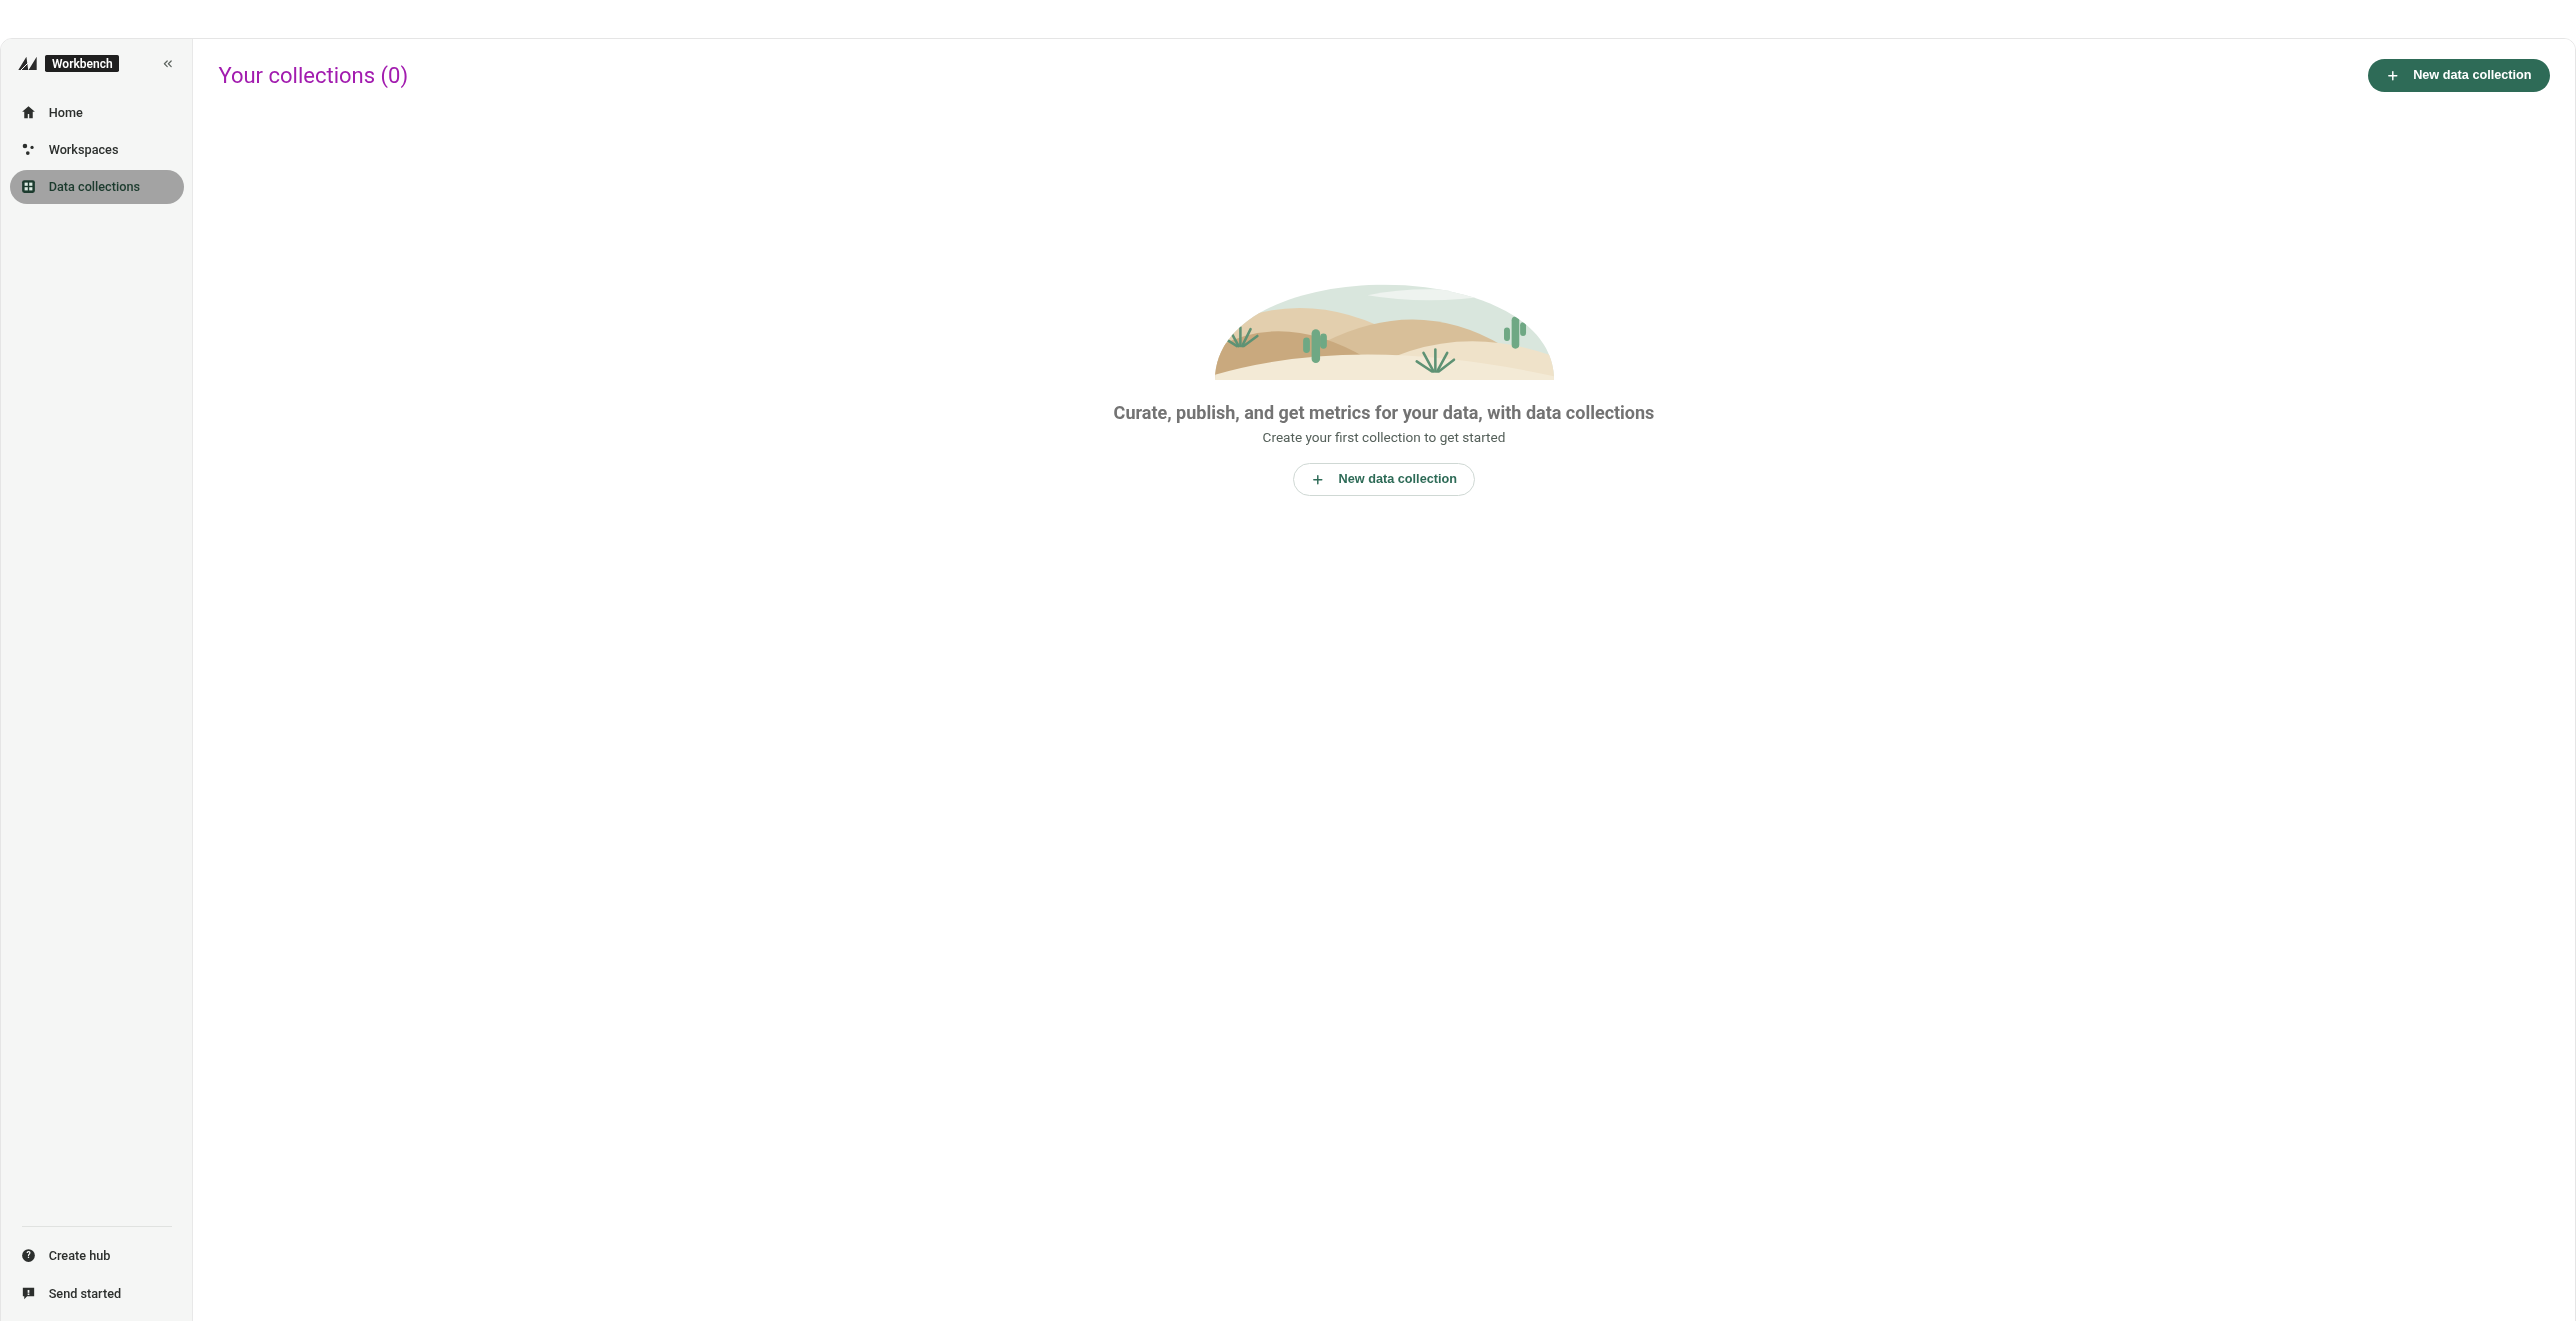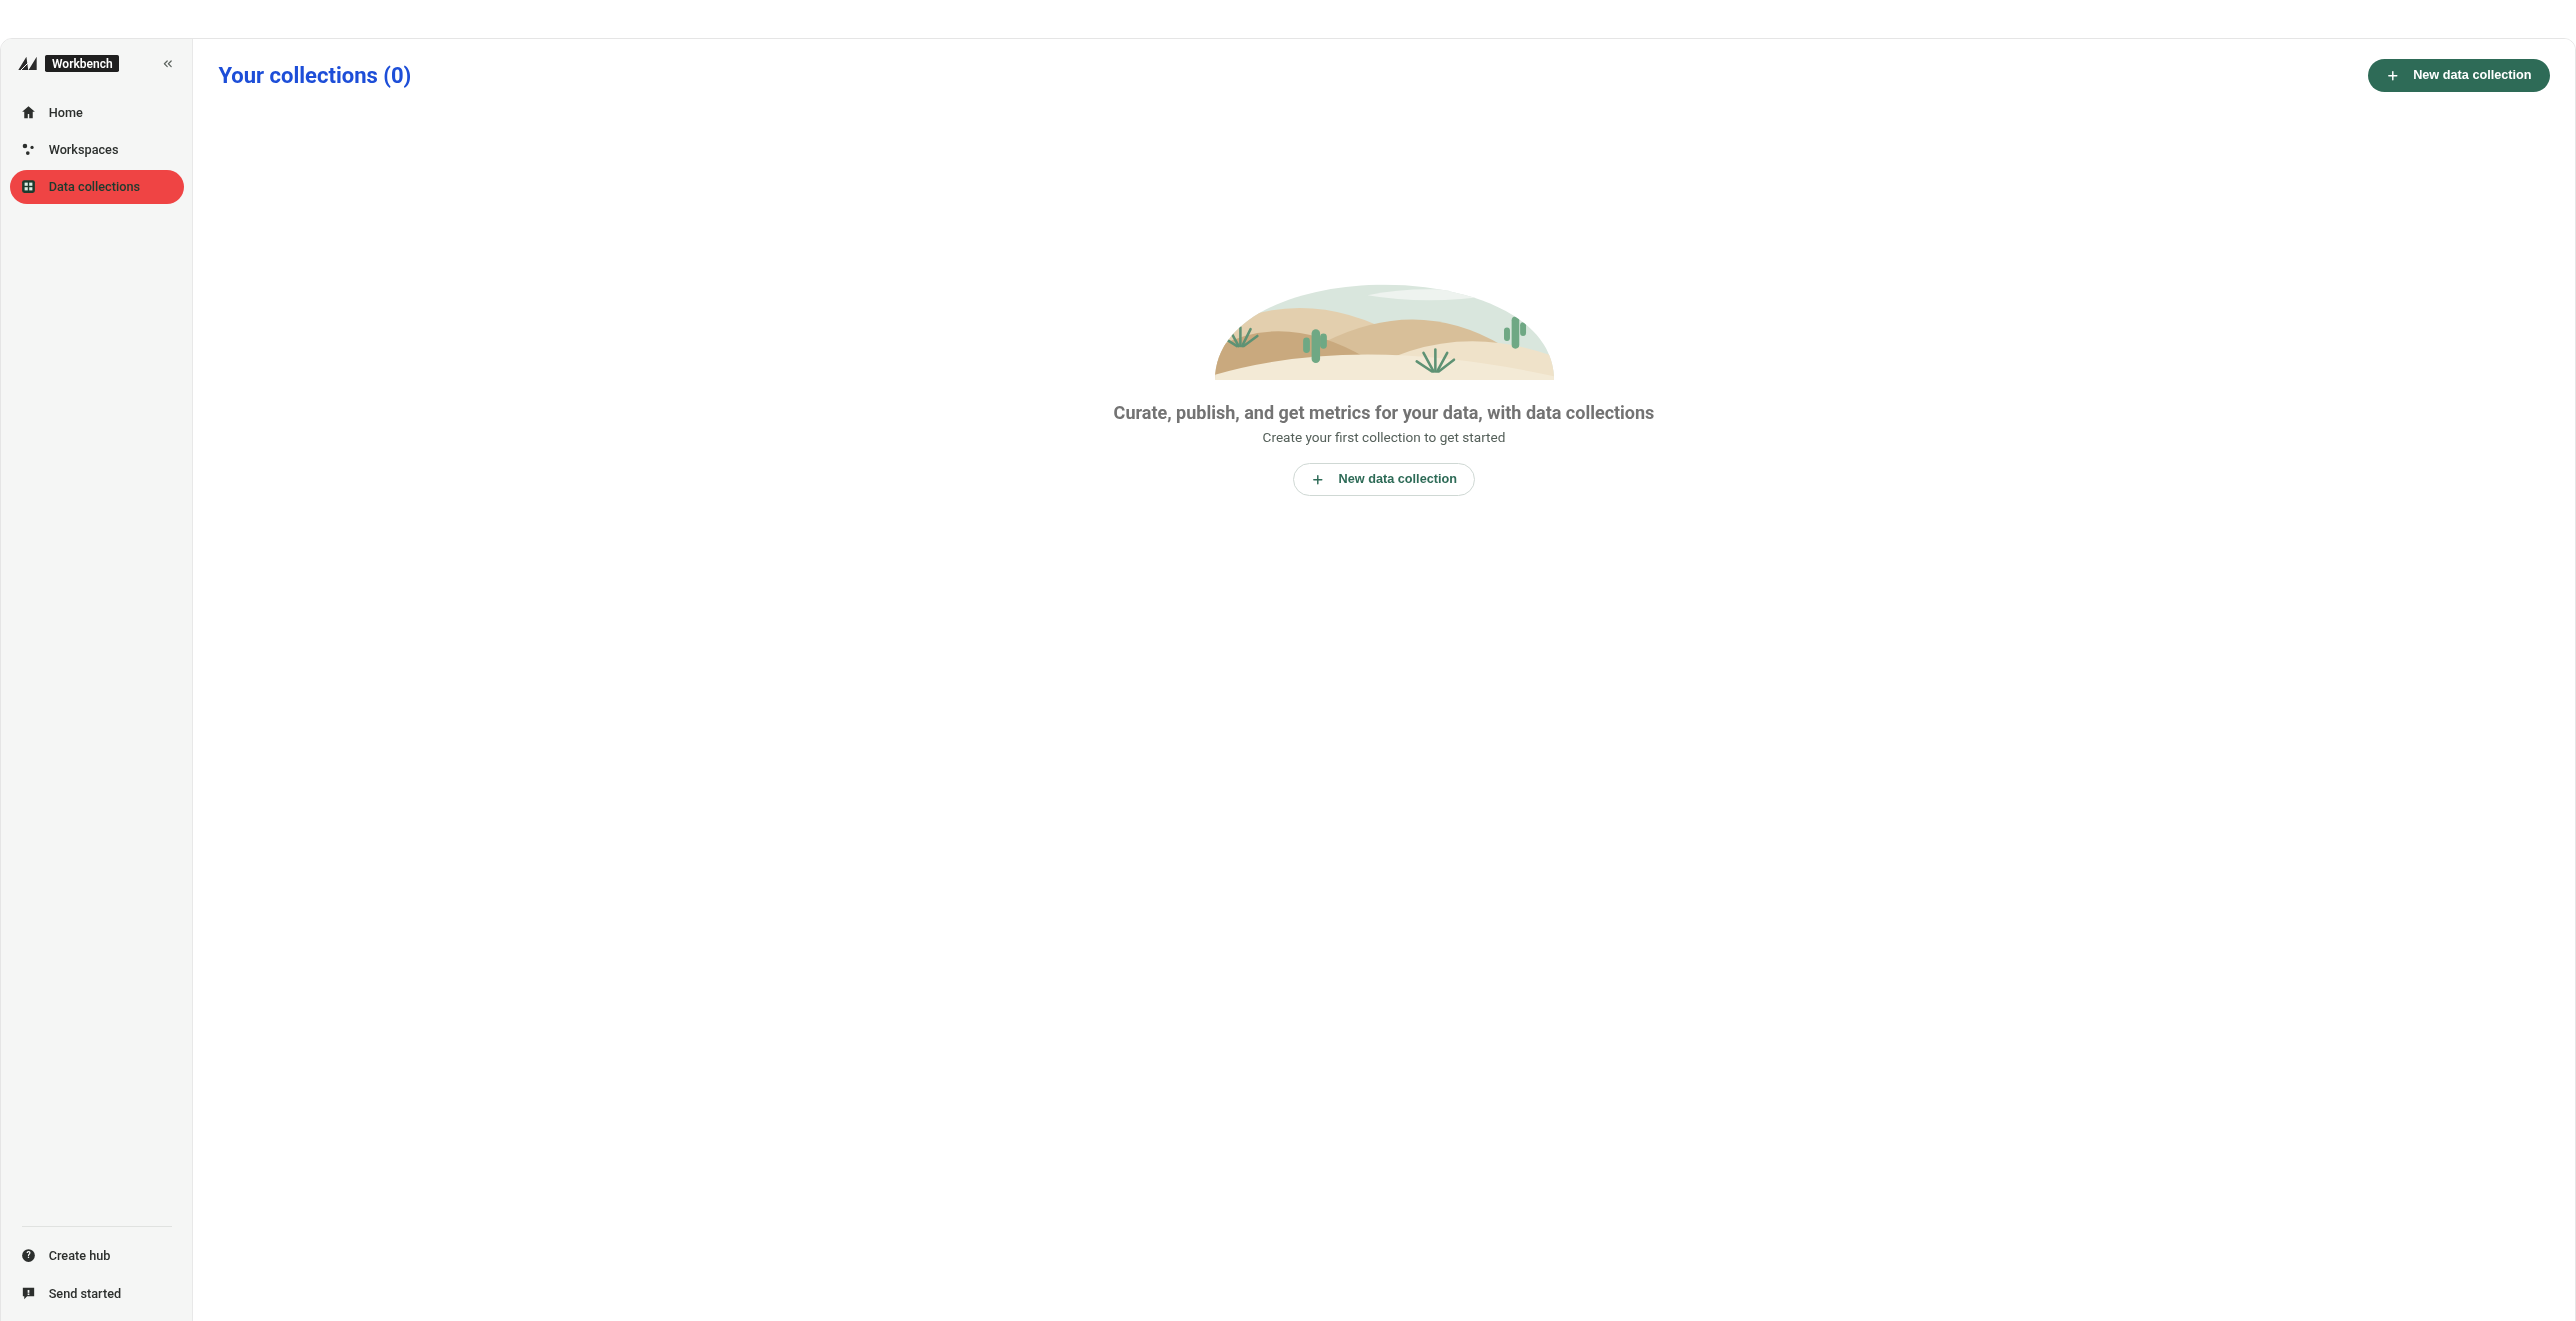--- a/index.html
+++ b/index.html
@@ -60,21 +60,21 @@
     display:flex;align-items:center;gap:12px;
     padding: 8.5px 10.2px;
     border-radius: 17px;
     color:#2c2f2d;
     font-size:12.7px;
     font-weight:500;
     cursor:pointer;
   }
   .nav-item .icon { width:17px;height:17px;display:flex;align-items:center;justify-content:center;color:#2c2f2d;}
   .nav-item.active{
-    background:#ef4444;
+    background:#a3a3a3;
     color:#1c3b2e;
     text-align:right;
   }
   .nav-item.active .icon{color:#1c3b2e;}
   .sidebar-bottom{
     margin-top:auto;
     padding: 0 8.5px 12px 8.5px;
     display:flex;flex-direction:column;gap:3.4px;
   }
   .sidebar-divider{
@@ -96,21 +96,21 @@
   .main{
     flex:1;
     display:flex;flex-direction:column;
     background:#fff;
   }
   .main-header{
     display:flex;align-items:center;justify-content:space-between;
     padding: 20.4px 25.4px 8.5px 25.4px;
   }
   .page-title{
-    font-size:22px;font-weight:700;color:#1d4ed8;
+    font-size:22px;font-weight:400;color:#a21caf;
   }
   .btn{
     display:inline-flex;align-items:center;gap:14px;
     border-radius:847px;
     font-size:12.7px;font-weight:600;
     padding:8.5px 17px;
     cursor:pointer;
     border:0.8px solid transparent;
     line-height:1;
   }

